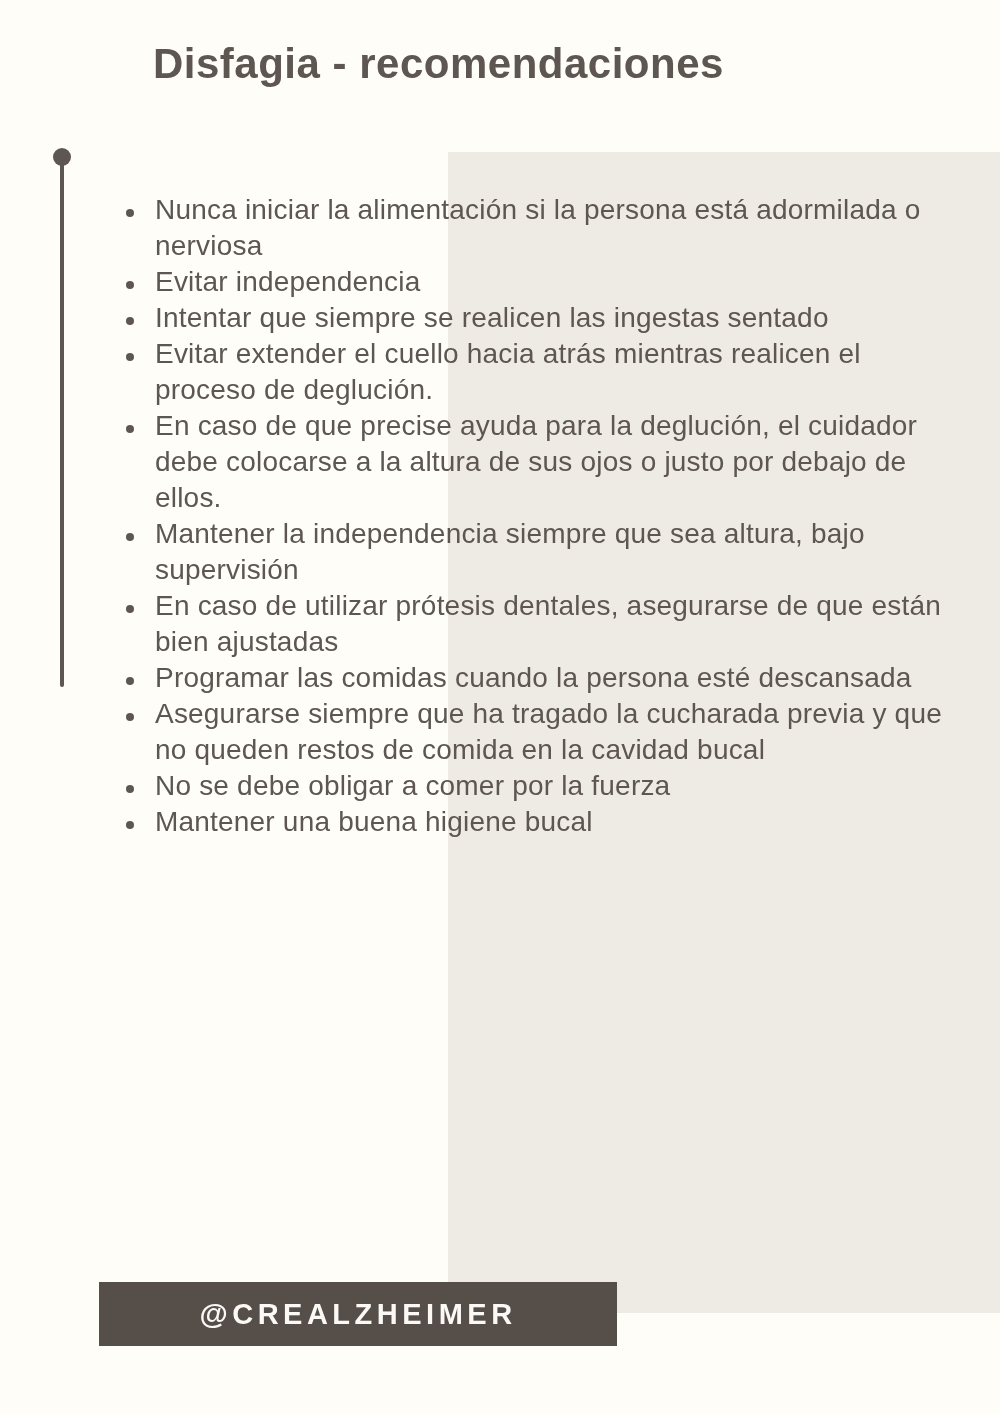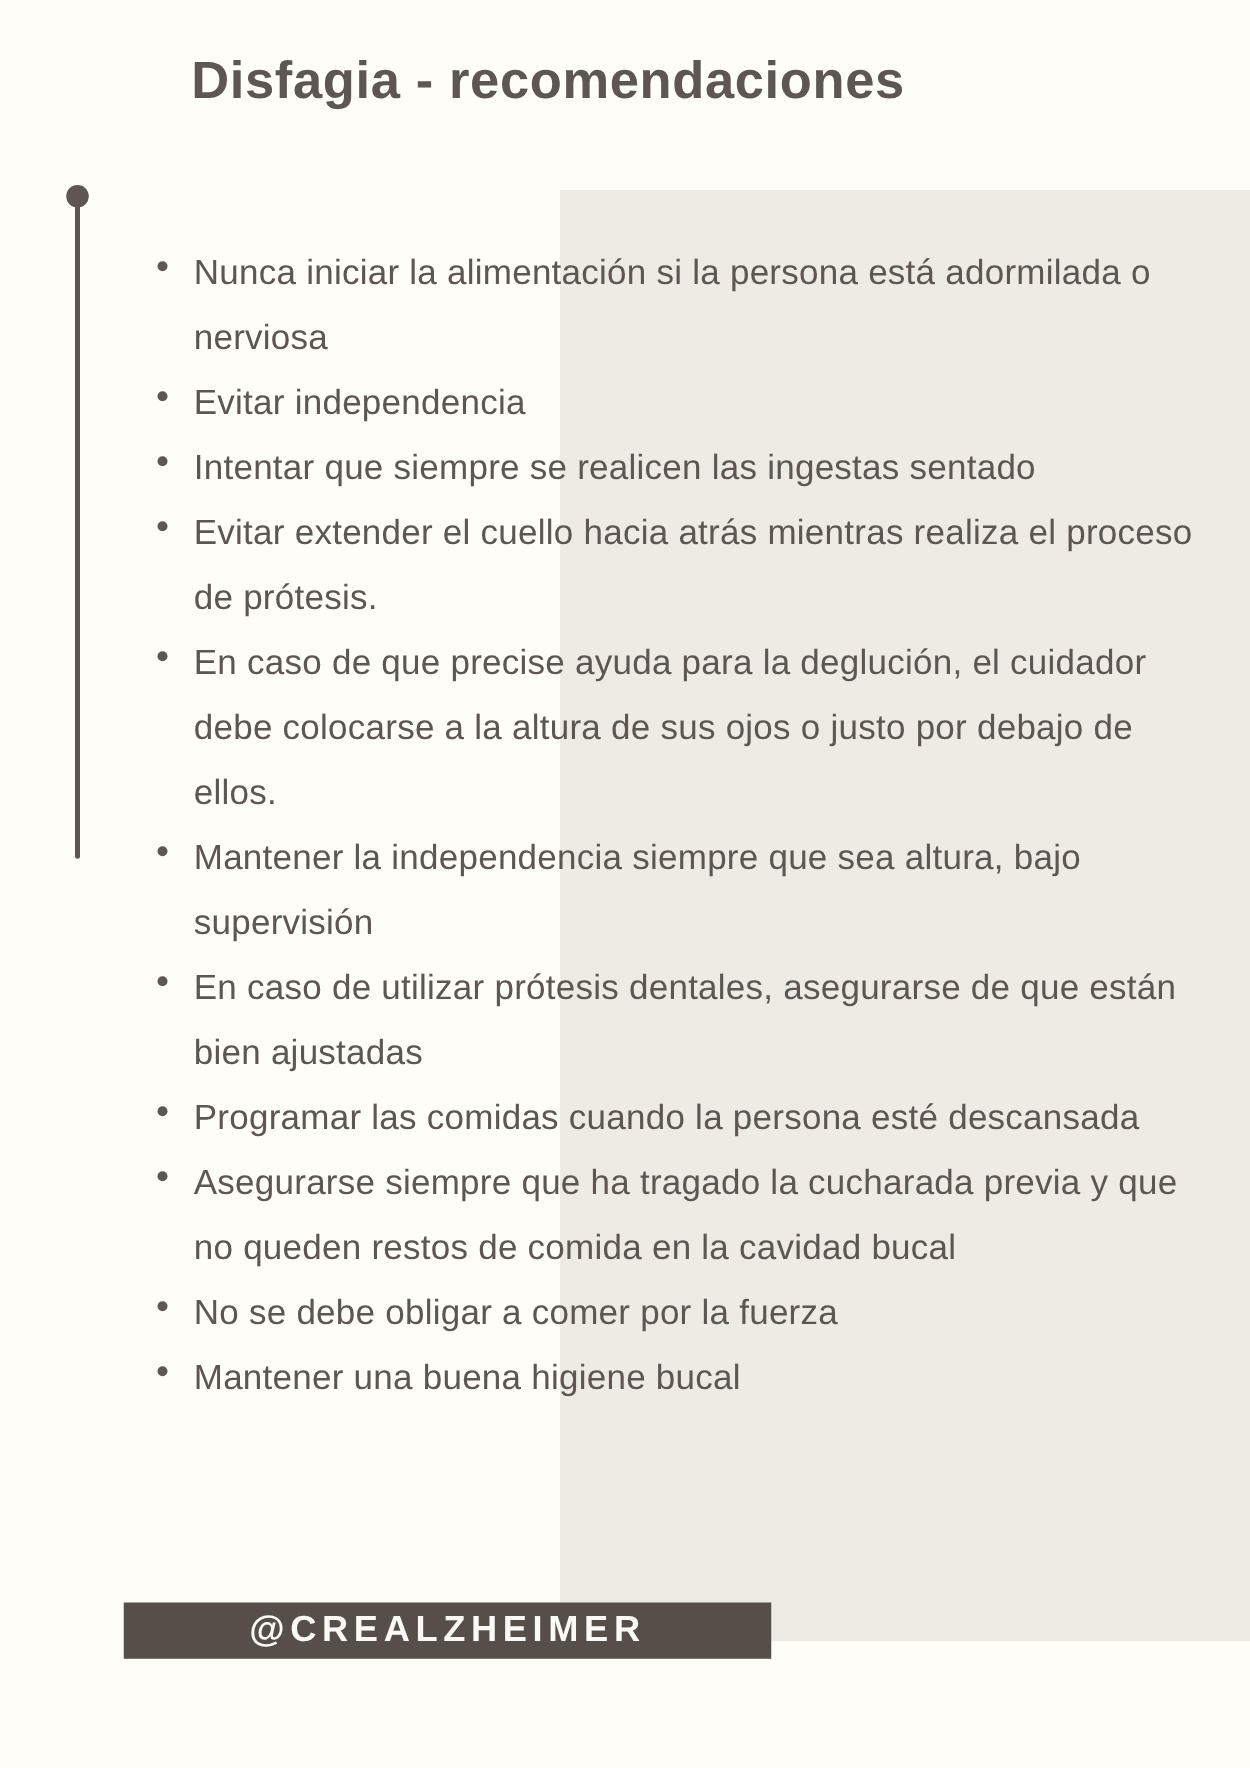--- a/index.html
+++ b/index.html
@@ -63,39 +63,39 @@
     top: 192px;
     width: 830px;
     list-style: none;
     z-index: 2;
   }
   .rec-list li {
     display: flex;
     align-items: flex-start;
     font-size: 28px;
     font-weight: 300;
-    line-height: 52px;
+    line-height: 36px;
     letter-spacing: 0.2px;
     color: var(--ink, #5d5651);
   }
   .rec-list .bullet {
     flex: 0 0 auto;
     width: 8px;
     height: 8px;
     border-radius: 50%;
     background: var(--ink, #5d5651);
     margin: 17px 21px 0 0;
   }
   .rec-list .text { flex: 1 1 auto; }
   .footer-bar {
     position: absolute;
     left: 99px;
     top: 1282px;
     width: 518px;
-    height: 45px;
+    height: 64px;
     background: var(--footer-bg, #554e49);
     display: flex;
     align-items: center;
     justify-content: center;
     z-index: 3;
   }
   .footer-bar .handle {
     color: var(--footer-text, #fbf9f6);
     font-size: 29px;
     font-weight: 700;
@@ -123,21 +123,21 @@
       <li>
         <span class="bullet"></span>
         <span class="text">Evitar independencia</span>
       </li>
       <li>
         <span class="bullet"></span>
         <span class="text">Intentar que siempre se realicen las ingestas sentado</span>
       </li>
       <li>
         <span class="bullet"></span>
-        <span class="text">Evitar extender el cuello hacia atrás mientras realiza el proceso de prótesis.</span>
+        <span class="text">Evitar extender el cuello hacia atrás mientras realicen el proceso de deglución.</span>
       </li>
       <li>
         <span class="bullet"></span>
         <span class="text">En caso de que precise ayuda para la deglución, el cuidador debe colocarse a la altura de sus ojos o justo por debajo de ellos.</span>
       </li>
       <li>
         <span class="bullet"></span>
         <span class="text">Mantener la independencia siempre que sea altura, bajo supervisión</span>
       </li>
       <li>

